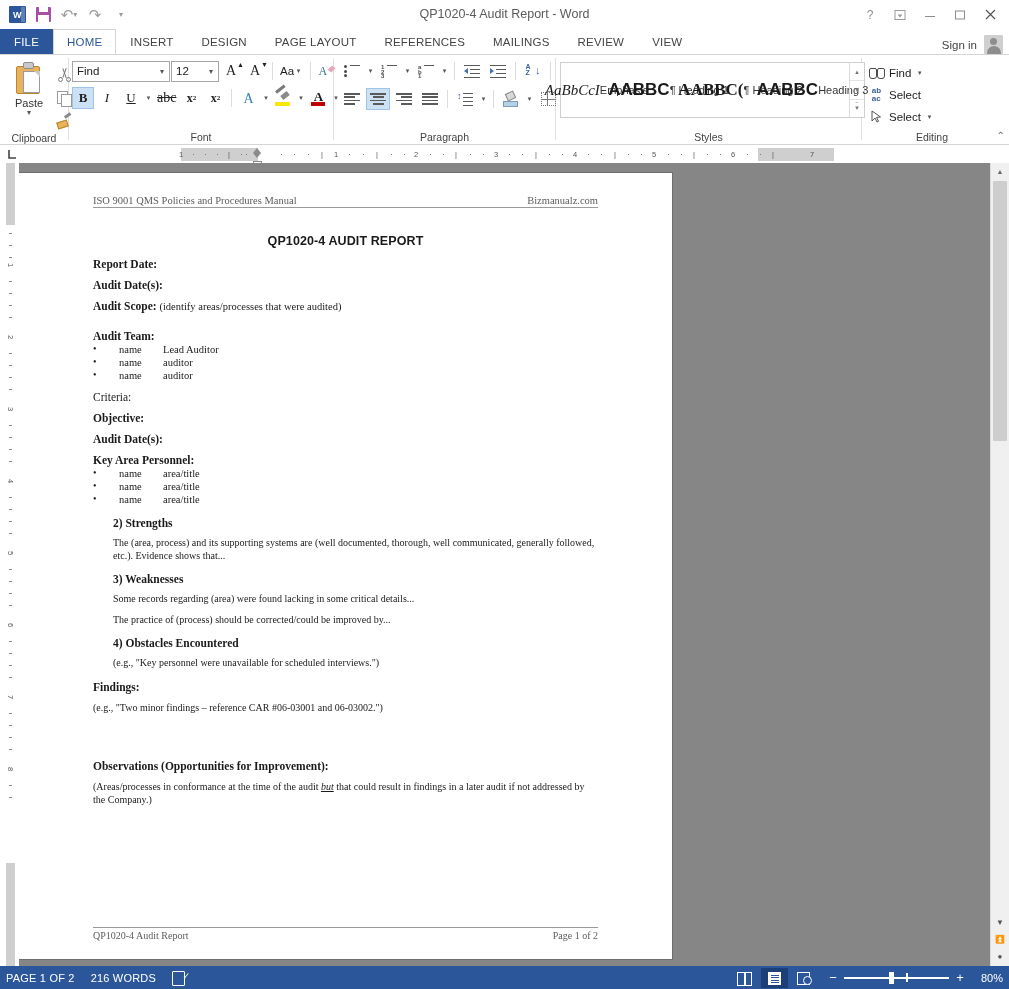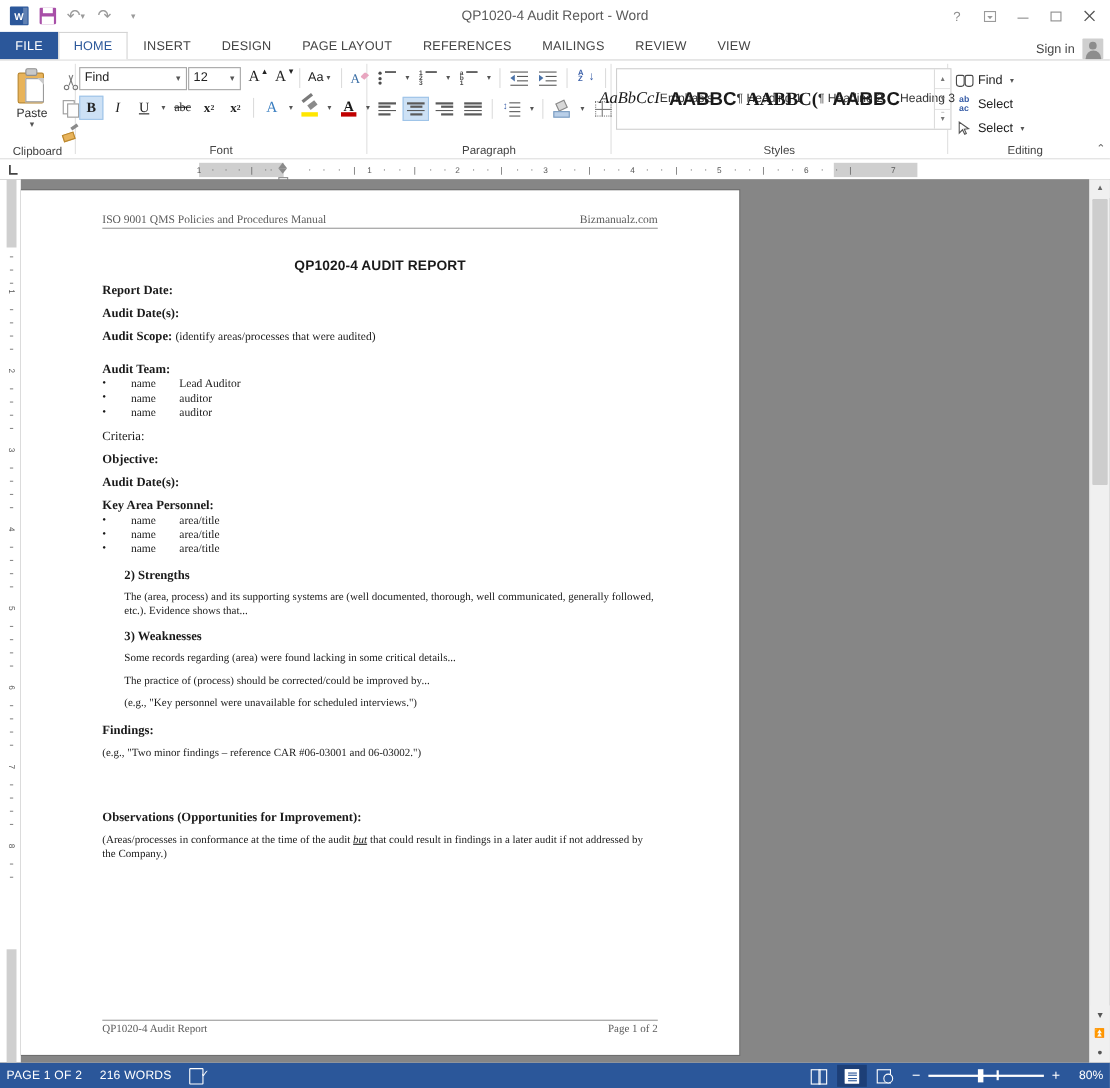--- a/index.html
+++ b/index.html
@@ -177,21 +177,21 @@
   .grow-a sup{ font-size:7px;position:absolute;top:1px;right:-1px; }
   .aa-case{ font-size:11.5px; }
   .clearfmt{ width:17px;height:15px;position:relative; }
   .clearfmt:before{ content:"A";font-family:"Liberation Serif",serif;font-size:12px;color:#3a6ea5;position:absolute;left:0;top:0; }
   .clearfmt:after{ content:"";position:absolute;right:0;top:2px;width:8px;height:7px;background:#e8a6c0;
      clip-path:polygon(0 60%,55% 0,100% 40%,45% 100%); }
 
   .b-btn{ font-weight:bold;font-family:"Liberation Serif",serif;font-size:13px; }
   .i-btn{ font-style:italic;font-family:"Liberation Serif",serif;font-size:13px; }
   .u-btn{ text-decoration:underline;font-family:"Liberation Serif",serif;font-size:13px; }
-  .s-btn{ text-decoration:line-through;font-size:11px;font-family:"Liberation Serif",serif; }
+  .s-btn{ text-decoration:line-through;font-size:14px;font-family:"Liberation Serif",serif; }
   .sub-btn,.sup-btn{ font-family:"Liberation Serif",serif;font-size:12px;font-weight:bold; }
   .sub-btn sub,.sup-btn sup{ font-size:7px;font-weight:bold; }
   .mini-caret{ font-size:7px;color:#555;width:9px;text-align:center; }
 
   .texteff{ width:16px;height:15px;position:relative;font-family:"Liberation Serif",serif;
      font-size:14px;color:#3a7ec0;line-height:15px;text-align:center; }
   .highlight-ico{ width:16px;height:16px;position:relative; }
   .highlight-ico .hb{ position:absolute;left:1px;top:1px;width:11px;height:3px;background:#7a7a7a;transform:rotate(-38deg);transform-origin:left; }
   .highlight-ico .hp{ position:absolute;left:6px;top:3px;width:8px;height:5px;background:#8a8a8a;transform:rotate(-38deg); }
   .highlight-ico .hline{ position:absolute;left:0;bottom:0;width:15px;height:4px;background:#ffe600; }
@@ -934,20 +934,21 @@
 
 
 
         <div class="sub-h">2) Strengths</div>
         <div class="body-p">The (area, process) and its supporting systems are (well documented, thorough, well communicated, generally followed, etc.).  Evidence shows that...</div>
 
         <div class="sub-h">3) Weaknesses</div>
         <div class="body-p">Some records regarding (area) were found lacking in some critical details...</div>
         <div class="body-p">The practice of (process) should be corrected/could be improved by...</div>
 
+        <div class="sub-h">4) Obstacles Encountered</div>
         <div class="body-p">(e.g., "Key personnel were unavailable for scheduled interviews.")</div>
 
         <div class="sec-h">Findings:</div>
         <div class="plain-p">(e.g., "Two minor findings – reference CAR #06-03001 and 06-03002.")</div>
 
         <div class="sec-h" style="margin-top:46px">Observations (Opportunities for Improvement):</div>
         <div class="plain-p"><span>(Areas/processes in conformance at the time of the audit </span><i style="text-decoration:underline">but</i><span> that could result in findings in a later audit if not addressed by the Company.)</span></div>
 
       </div>
       <div class="doc-footer">

